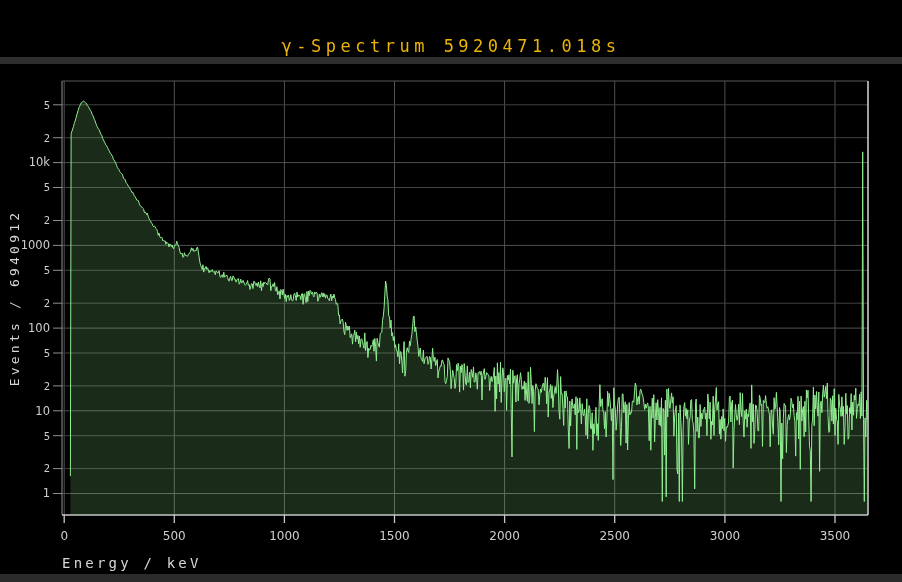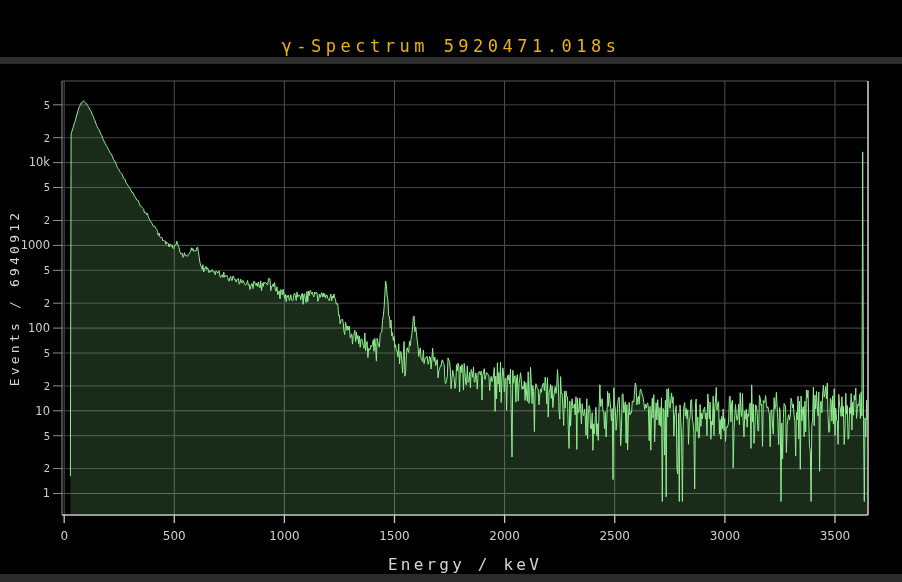--- a/index.html
+++ b/index.html
@@ -3,22 +3,22 @@
 <meta charset="utf-8">
 <style>
   html,body{margin:0;padding:0;background:#000;}
   .page{position:relative;width:902px;height:582px;background:#000;overflow:hidden;
         font-family:"DejaVu Sans",sans-serif;}
   .chart-title{position:absolute;top:18px;left:0;width:902px;text-align:center;
         color:#eab308;font-family:"DejaVu Sans Mono",monospace;font-size:17px;
         letter-spacing:4.5px;white-space:nowrap;margin-top:18px;}
   .top-strip{position:absolute;left:0;top:57px;width:902px;height:7px;background:#2e2e2e;}
   .bottom-strip{position:absolute;left:0;top:574px;width:902px;height:8px;background:#2b2b2b;}
-  .x-label{position:absolute;left:62px;top:555px;width:806px;text-align:center;
-        color:#d6d6d6;font-family:"DejaVu Sans Mono",monospace;font-size:16px;
+  .x-label{position:absolute;left:62px;top:555px;width:806px;
+        color:#d6d6d6;font-family:"DejaVu Sans Mono",monospace;font-size:14px;
         letter-spacing:3.2px;white-space:nowrap;}
   .y-label{position:absolute;left:14px;top:298px;color:#d6d6d6;
         font-family:"DejaVu Sans Mono",monospace;font-size:13px;letter-spacing:3.2px;
         white-space:nowrap;transform:translate(-50%,-50%) rotate(-90deg);}
   svg{position:absolute;left:0;top:0;}
   text{font-family:"DejaVu Sans",sans-serif;}
 </style>
 </head>
 <body>
 

